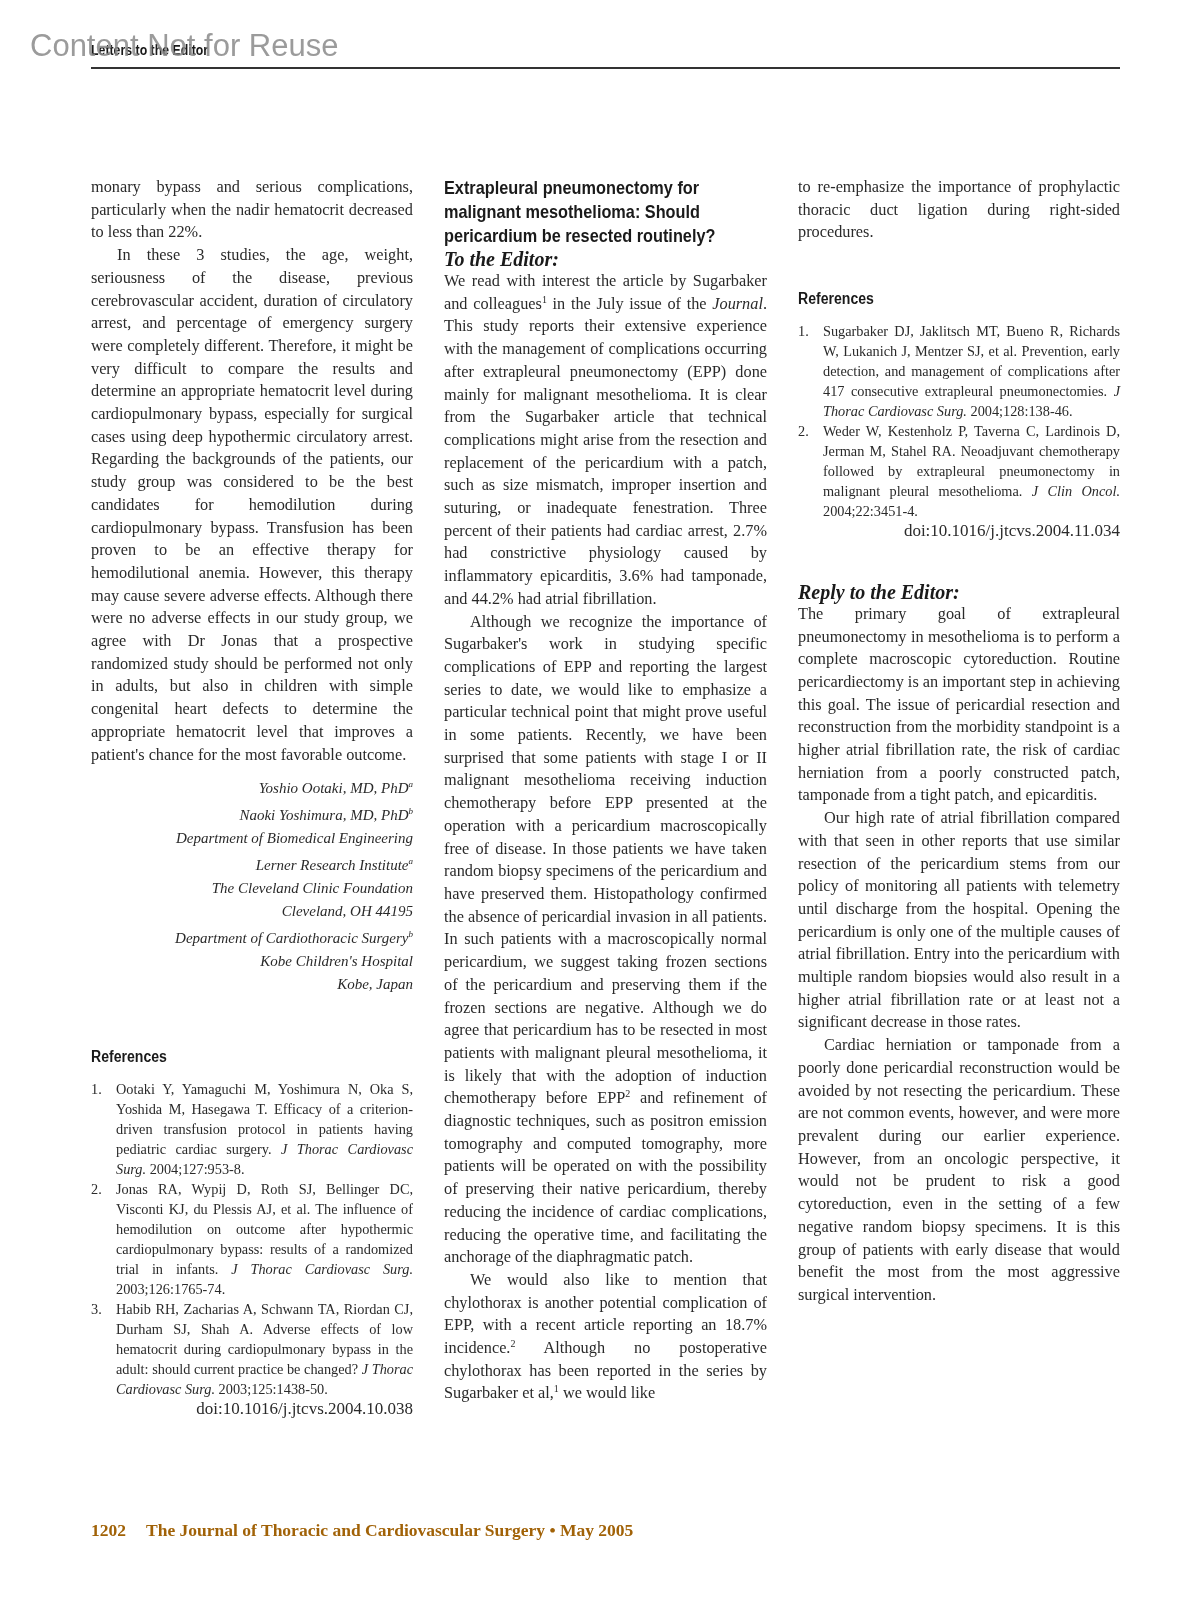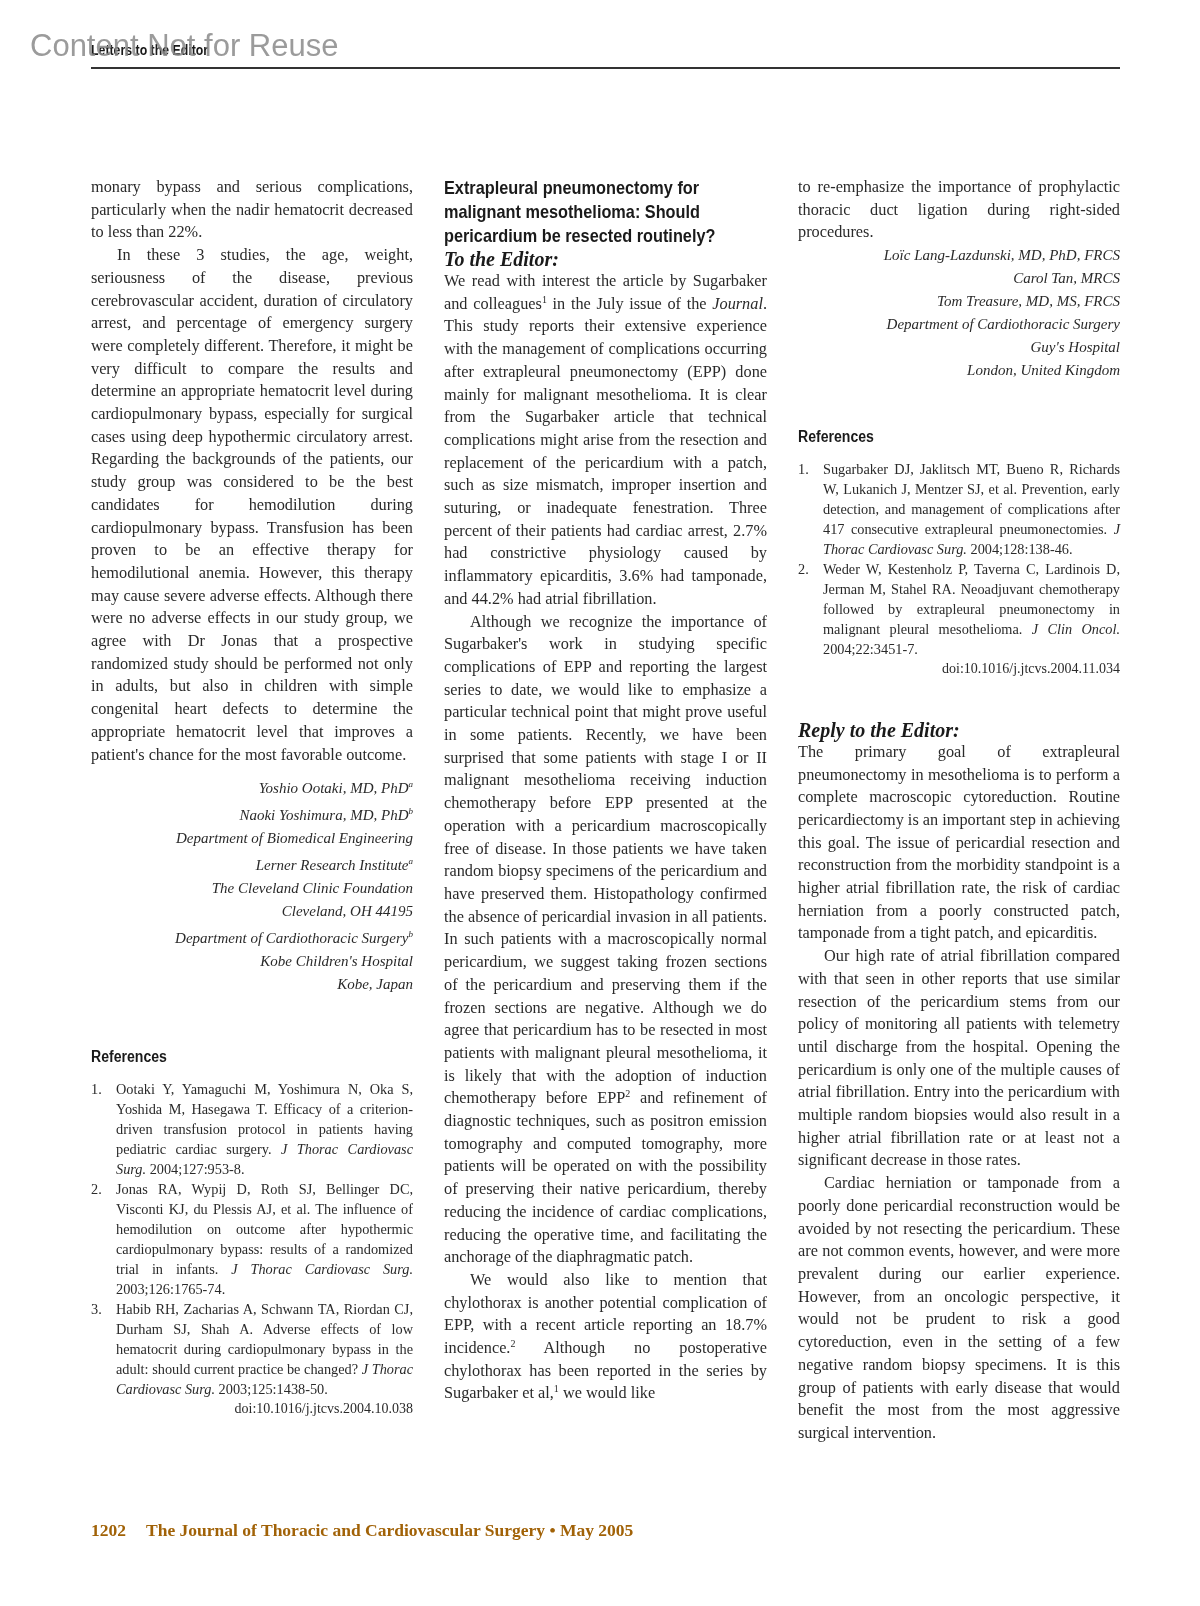--- a/index.html
+++ b/index.html
@@ -21,21 +21,21 @@
   .indent { text-indent: 26px; }
 
   .sig { text-align: right; font-style: italic; font-size: 15px; line-height: 23px; }
   .sig sup { font-size: 9px; }
 
   .ref-heading { font-family: "Liberation Sans", "DejaVu Sans", sans-serif; font-weight: bold; font-size: 16px;
                  transform: scaleX(0.88); transform-origin: left; color: #1a1a1a; }
   ol.refs { margin: 0; padding: 0; list-style: none; font-size: 14.3px; line-height: 20px; text-align: justify; }
   ol.refs li { position: relative; padding-left: 25px; }
   ol.refs li .num { position: absolute; left: 0; top: 0; }
-  .doi { text-align: right; font-size: 14px; line-height: 20px; }
+  .doi { text-align: right; font-size: 17px; line-height: 20px; }
 
   .article-title { font-family: "Liberation Sans", "DejaVu Sans", sans-serif; font-weight: bold; font-size: 18.5px;
                    line-height: 24px; color: #1a1a1a; transform: scaleX(0.88); transform-origin: left; width: 370px; text-align: left; }
   .to-editor { font-style: italic; font-weight: bold; font-size: 20px; line-height: 22px; color: #1a1a1a; text-align: left; }
 
   sup.cite { font-size: 10px; line-height: 0; }
 
   .footer { position: absolute; left: 91px; top: 1520px; font-weight: bold; font-size: 17.5px; color: #a16207; }
   .footer .pg { margin-right: 16px; }
 </style>
@@ -74,33 +74,25 @@
 <div class="col col2">
   <div class="article-title">Extrapleural pneumonectomy for malignant mesothelioma: Should pericardium be resected routinely?</div>
   <div class="to-editor">To the Editor:</div>
   <p><span>We read with interest the article by Sugarbaker and colleagues</span><sup class="cite">1</sup><span> in the July issue of the </span><i>Journal</i><span>. This study reports their extensive experience with the management of complications occurring after extrapleural pneumonectomy (EPP) done mainly for malignant mesothelioma. It is clear from the Sugarbaker article that technical complications might arise from the resection and replacement of the pericardium with a patch, such as size mismatch, improper insertion and suturing, or inadequate fenestration. Three percent of their patients had cardiac arrest, 2.7% had constrictive physiology caused by inflammatory epicarditis, 3.6% had tamponade, and 44.2% had atrial fibrillation.</span></p>
   <p class="indent"><span>Although we recognize the importance of Sugarbaker's work in studying specific complications of EPP and reporting the largest series to date, we would like to emphasize a particular technical point that might prove useful in some patients. Recently, we have been surprised that some patients with stage I or II malignant mesothelioma receiving induction chemotherapy before EPP presented at the operation with a pericardium macroscopically free of disease. In those patients we have taken random biopsy specimens of the pericardium and have preserved them. Histopathology confirmed the absence of pericardial invasion in all patients. In such patients with a macroscopically normal pericardium, we suggest taking frozen sections of the pericardium and preserving them if the frozen sections are negative. Although we do agree that pericardium has to be resected in most patients with malignant pleural mesothelioma, it is likely that with the adoption of induction chemotherapy before EPP</span><sup class="cite">2</sup><span> and refinement of diagnostic techniques, such as positron emission tomography and computed tomography, more patients will be operated on with the possibility of preserving their native pericardium, thereby reducing the incidence of cardiac complications, reducing the operative time, and facilitating the anchorage of the diaphragmatic patch.</span></p>
   <p class="indent"><span>We would also like to mention that chylothorax is another potential complication of EPP, with a recent article reporting an 18.7% incidence.</span><sup class="cite">2</sup><span> Although no postoperative chylothorax has been reported in the series by Sugarbaker et al,</span><sup class="cite">1</sup><span> we would like</span></p>
 </div>
 
 <div class="col col3">
   <p>to re-emphasize the importance of prophylactic thoracic duct ligation during right-sided procedures.</p>
-  <div class="sig">
-    <div>Loïc Lang-Lazdunski, MD, PhD, FRCS</div>
-    <div>Carol Tan, MRCS</div>
-    <div>Tom Treasure, MD, MS, FRCS</div>
-    <div>Department of Cardiothoracic Surgery</div>
-    <div>Guy's Hospital</div>
-    <div>London, United Kingdom</div>
-  </div>
 
   <div class="ref-heading" style="margin-top:44px;">References</div>
   <ol class="refs" style="margin-top:10px;">
     <li><span class="num">1.</span><span>Sugarbaker DJ, Jaklitsch MT, Bueno R, Richards W, Lukanich J, Mentzer SJ, et al. Prevention, early detection, and management of complications after 417 consecutive extrapleural pneumonectomies. </span><i>J Thorac Cardiovasc Surg.</i><span> 2004;128:138-46.</span></li>
-    <li><span class="num">2.</span><span>Weder W, Kestenholz P, Taverna C, Lardinois D, Jerman M, Stahel RA. Neoadjuvant chemotherapy followed by extrapleural pneumonectomy in malignant pleural mesothelioma. </span><i>J Clin Oncol.</i><span> 2004;22:3451-7.</span></li>
+    <li><span class="num">2.</span><span>Weder W, Kestenholz P, Taverna C, Lardinois D, Jerman M, Stahel RA. Neoadjuvant chemotherapy followed by extrapleural pneumonectomy in malignant pleural mesothelioma. </span><i>J Clin Oncol.</i><span> 2004;22:3451-4.</span></li>
   </ol>
   <div class="doi">doi:10.1016/j.jtcvs.2004.11.034</div>
 
   <div class="to-editor" style="margin-top:40px;">Reply to the Editor:</div>
   <p>The primary goal of extrapleural pneumonectomy in mesothelioma is to perform a complete macroscopic cytoreduction. Routine pericardiectomy is an important step in achieving this goal. The issue of pericardial resection and reconstruction from the morbidity standpoint is a higher atrial fibrillation rate, the risk of cardiac herniation from a poorly constructed patch, tamponade from a tight patch, and epicarditis.</p>
   <p class="indent">Our high rate of atrial fibrillation compared with that seen in other reports that use similar resection of the pericardium stems from our policy of monitoring all patients with telemetry until discharge from the hospital. Opening the pericardium is only one of the multiple causes of atrial fibrillation. Entry into the pericardium with multiple random biopsies would also result in a higher atrial fibrillation rate or at least not a significant decrease in those rates.</p>
   <p class="indent">Cardiac herniation or tamponade from a poorly done pericardial reconstruction would be avoided by not resecting the pericardium. These are not common events, however, and were more prevalent during our earlier experience. However, from an oncologic perspective, it would not be prudent to risk a good cytoreduction, even in the setting of a few negative random biopsy specimens. It is this group of patients with early disease that would benefit the most from the most aggressive surgical intervention.</p>
 </div>
 
 <div class="footer">

